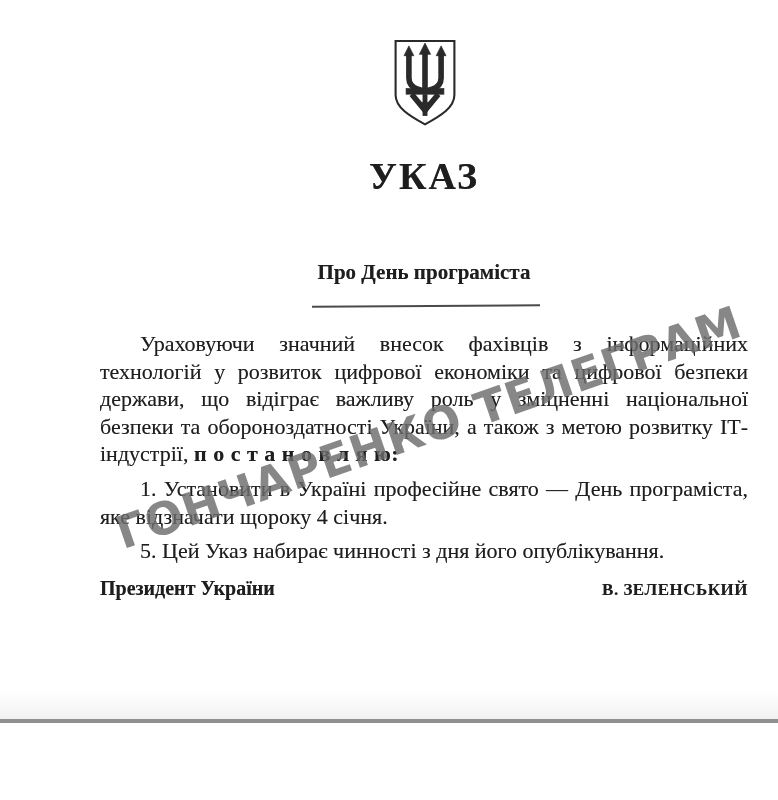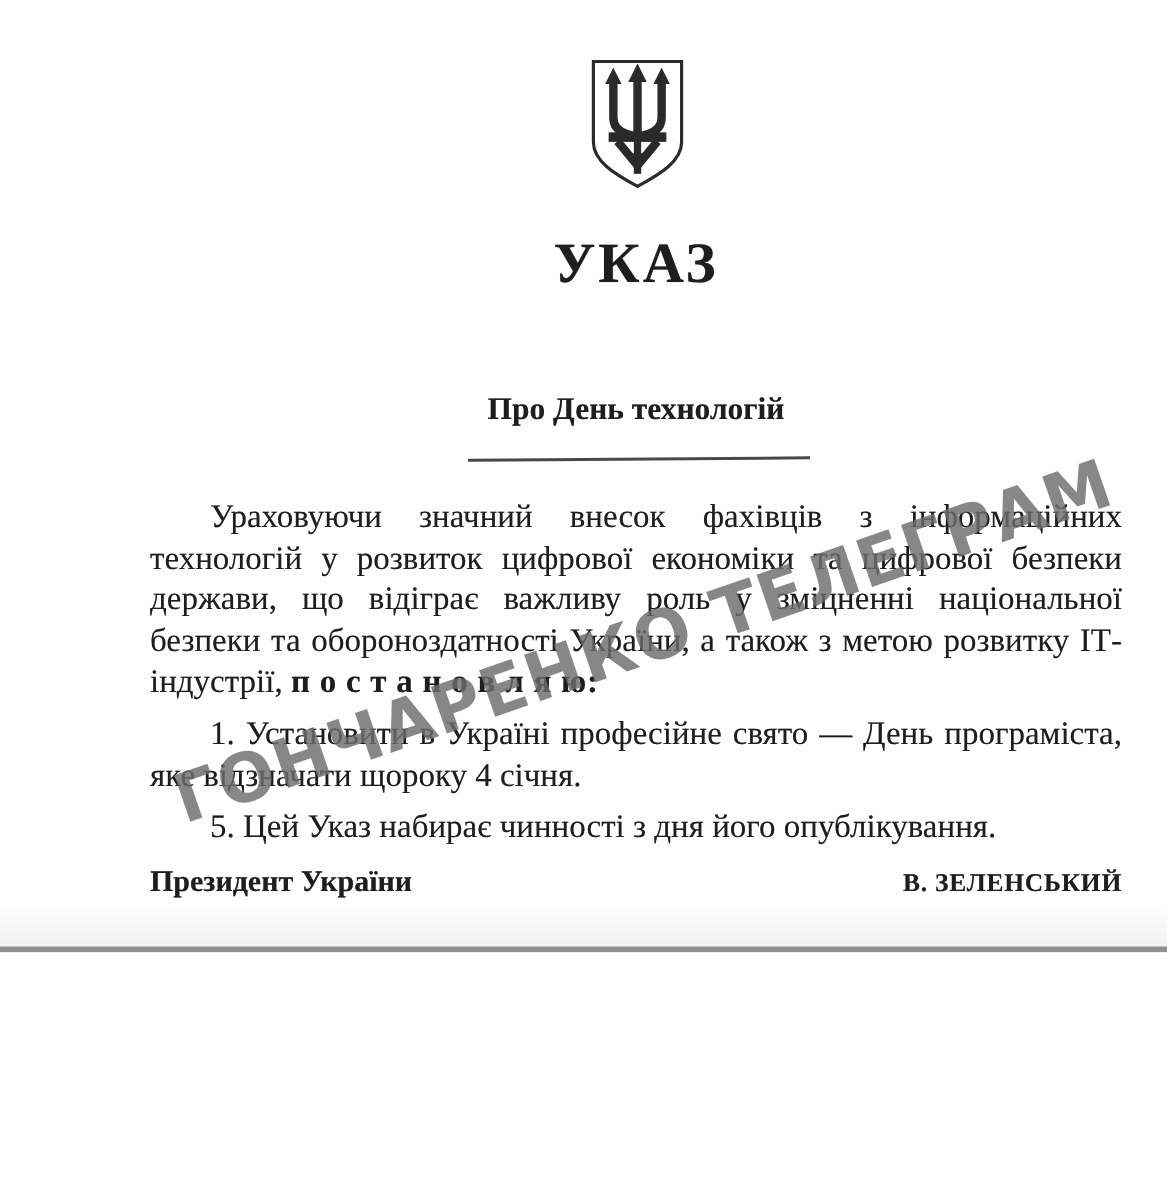--- a/index.html
+++ b/index.html
@@ -1,18 +1,18 @@
 <!DOCTYPE html>
 <html><head>
 <meta charset="utf-8">
 <style>
   html,body{margin:0;padding:0;background:#ffffff;}
   .page{
     position:relative;
-    width:778px;height:635px;
+    width:778px;height:723px;
     background:#ffffff;
     overflow:hidden;
     font-family:"Liberation Serif", serif;
     color:#1e1e1e;
   }
   
   .doc-col{position:absolute;left:100px;width:648px;}
 
   .emblem{
     position:absolute;left:390px;top:36px;width:70px;height:94px;
@@ -99,21 +99,21 @@
       <path d="M31,81 L50,104 L69,81" stroke-width="8"></path>
       <path d="M50,81 V112" stroke-width="7"></path>
       <path d="M41,95 H59" stroke-width="5"></path>
     </g>
   </svg>
 
   <div class="doc-col title-block">
     <div class="title-main">УКАЗ</div>
   </div>
 
-  <div class="doc-col subject">Про День технологій</div>
+  <div class="doc-col subject">Про День програміста</div>
   <div class="divider"></div>
 
   <div class="doc-col doc-body">
     <p><span>Ураховуючи значний внесок фахівців з інформаційних технологій у розвиток цифрової економіки та цифрової безпеки держави, що відіграє важливу роль у зміцненні національної безпеки та обороноздатності України, а також з метою розвитку ІТ-індустрії, </span><span class="resolve">п о с т а н о в л я ю:</span></p>
     <p>1. Установити в Україні професійне свято — День програміста, яке відзначати щороку 4 січня.</p>
     <p>5. Цей Указ набирає чинності з дня його опублікування.</p>
   </div>
 
   <div class="doc-col signature-row">
     <span class="signature-title">Президент України</span>

